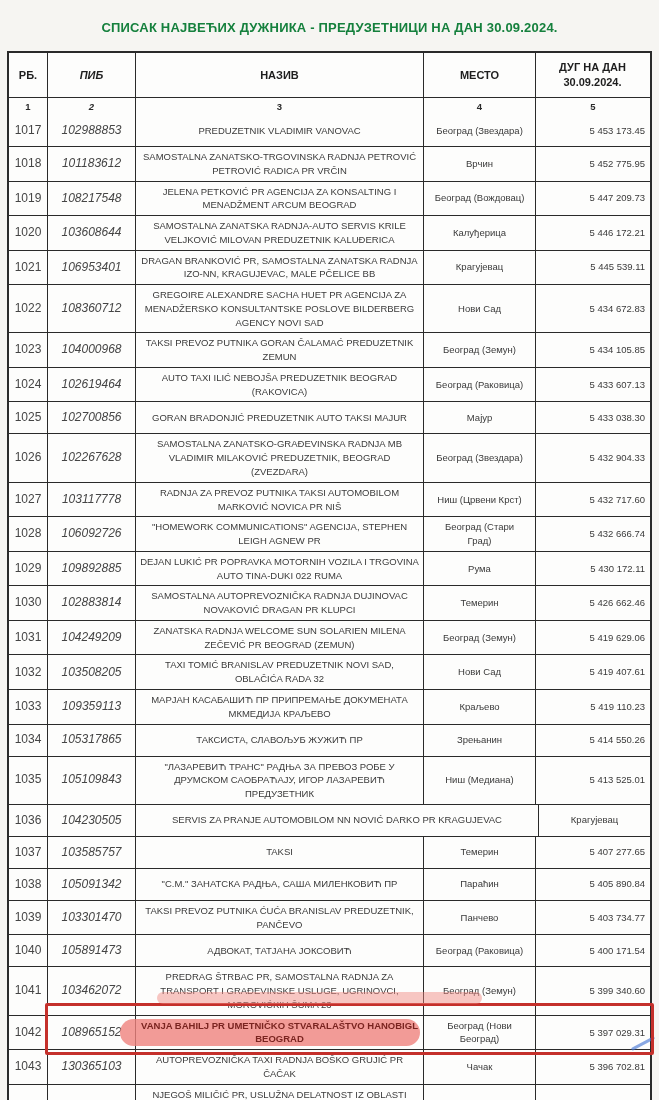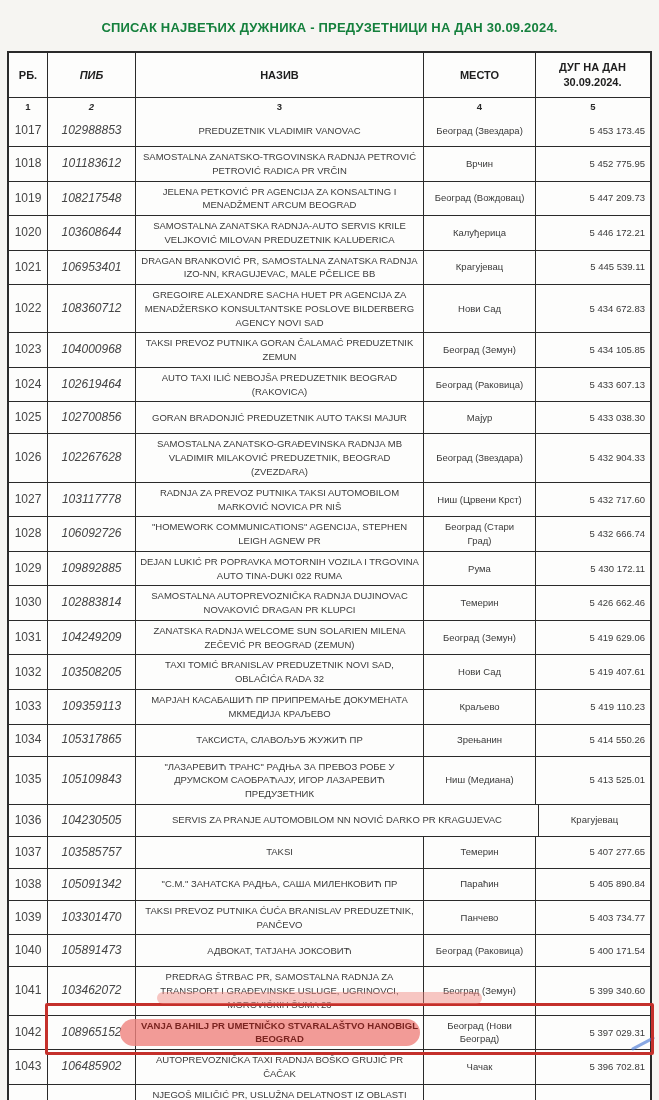--- a/index.html
+++ b/index.html
@@ -548,21 +548,21 @@
           <div class="cell col-dug">
             <span class="txt">5 397 029.31</span>
           </div>
           <div class="red-box"></div>
         </div>
         <div class="row body-row">
           <div class="cell col-rb">
             <span class="txt">1043</span>
           </div>
           <div class="cell col-pib">
-            <span class="txt">106485902</span>
+            <span class="txt">130365103</span>
           </div>
           <div class="cell col-naziv">
             <span class="txt">AUTOPREVOZNIČKA TAXI RADNJA BOŠKO GRUJIĆ PR ČAČAK</span>
           </div>
           <div class="cell col-mesto">
             <span class="txt">Чачак</span>
           </div>
           <div class="cell col-dug">
             <span class="txt">5 396 702.81</span>
             <div class="pen-mark"></div>

